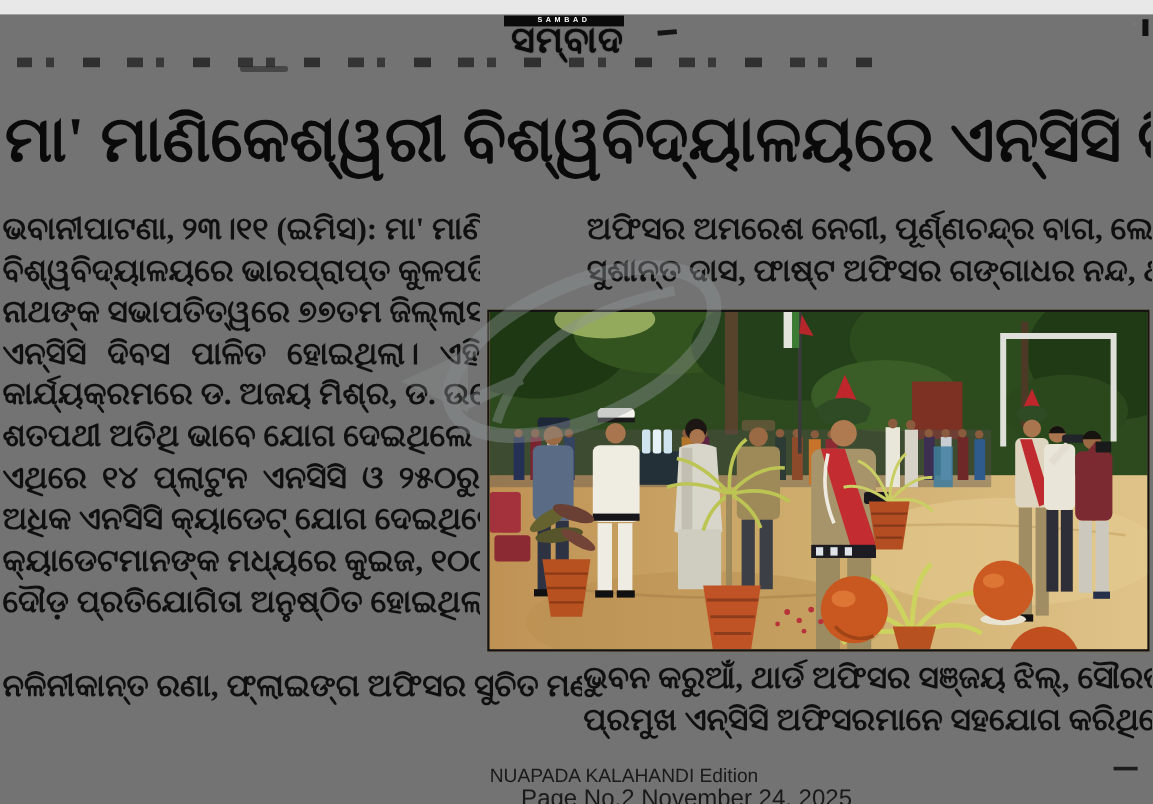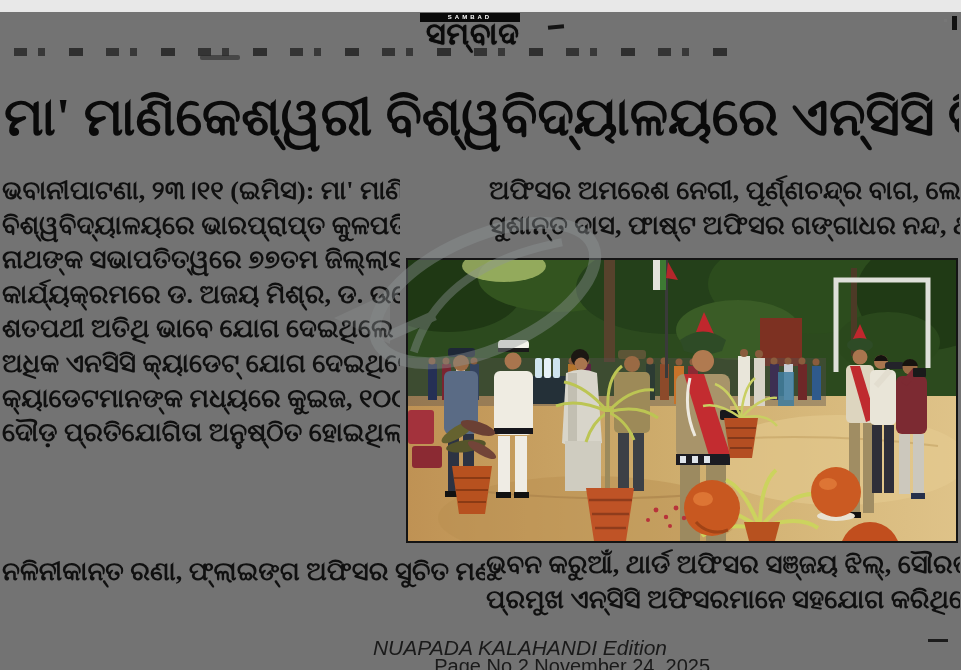--- a/index.html
+++ b/index.html
@@ -64,21 +64,21 @@
   .photo-frame svg { display:block; }
 
   
   .stamp { position:absolute; left:334px; top:184px; width:302px; height:194px; opacity:.40; pointer-events:none; }
 
   
   .footer {
     position:absolute; left:330px; top:626px; width:380px; text-align:center;
     font-family:"Liberation Sans", sans-serif; color:#1a1a1a;
   }
-  .footer .f1 { font-size:21px; line-height:19px;font-style:italic; }
+  .footer .f1 { font-size:16px; line-height:19px; }
   .footer .f2 { font-size:20px; line-height:18px;text-align:right; }
 </style>
 </head>
 <body>
 
 <div class="page">
 
   <div class="masthead">
     <div class="masthead-bar">SAMBAD</div>
     <div class="masthead-logo">ସମ୍ବାଦ</div>
@@ -91,22 +91,24 @@
   <div class="cut-strip-top2"></div>
   <div class="cut-strip-bottom"></div>
   <div class="footer-dash"></div>
 
   <div class="headline">ମା' ମାଣିକେଶ୍ୱରୀ ବିଶ୍ୱବିଦ୍ୟାଳୟରେ ଏନ୍‌ସିସି ଦିବସ</div>
 
   <div class="col colA">
     <div class="line">ଭବାନୀପାଟଣା, ୨୩।୧୧ (ଇମିସ): ମା' ମାଣିକେଶ୍ୱରୀ</div>
     <div class="line">ବିଶ୍ୱବିଦ୍ୟାଳୟରେ ଭାରପ୍ରାପ୍ତ କୁଳପତି ଡ. ନିବେଦିତା</div>
     <div class="line">ନାଥଙ୍କ ସଭାପତିତ୍ୱରେ ୭୭ତମ ଜିଲ୍ଲାସ୍ତରୀୟ</div>
+    <div class="line">ଏନ୍‌ସିସି ଦିବସ ପାଳିତ ହୋଇଥିଲା। ଏହି</div>
     <div class="line">କାର୍ଯ୍ୟକ୍ରମରେ ଡ. ଅଜୟ ମିଶ୍ର, ଡ. ଉମେଶଚନ୍ଦ୍ର</div>
     <div class="line">ଶତପଥୀ ଅତିଥି ଭାବେ ଯୋଗ ଦେଇଥିଲେ।</div>
+    <div class="line">ଏଥିରେ ୧୪ ପ୍ଲାଟୁନ ଏନସିସି ଓ ୨୫୦ରୁ</div>
     <div class="line">ଅଧିକ ଏନସିସି କ୍ୟାଡେଟ୍ ଯୋଗ ଦେଇଥିଲେ।</div>
     <div class="line">କ୍ୟାଡେଟମାନଙ୍କ ମଧ୍ୟରେ କୁଇଜ, ୧୦୦ମିଟର,</div>
     <div class="line">ଦୌଡ଼ ପ୍ରତିଯୋଗିତା ଅନୁଷ୍ଠିତ ହୋଇଥିଲା।</div>
   </div>
   <div class="col colB">
     <div class="line">ନଳିନୀକାନ୍ତ ରଣା, ଫ୍ଲାଇଙ୍ଗ ଅଫିସର ସୁଚିତ ମଣ୍ଡଳି, ଥାର୍ଡ</div>
   </div>
 
   <div class="col colC">
     <div class="line">ଅଫିସର ଅମରେଶ ନେଗୀ, ପୂର୍ଣ୍ଣଚନ୍ଦ୍ର ବାଗ, ଲେଫ୍ଟନାଣ୍ଟ</div>

